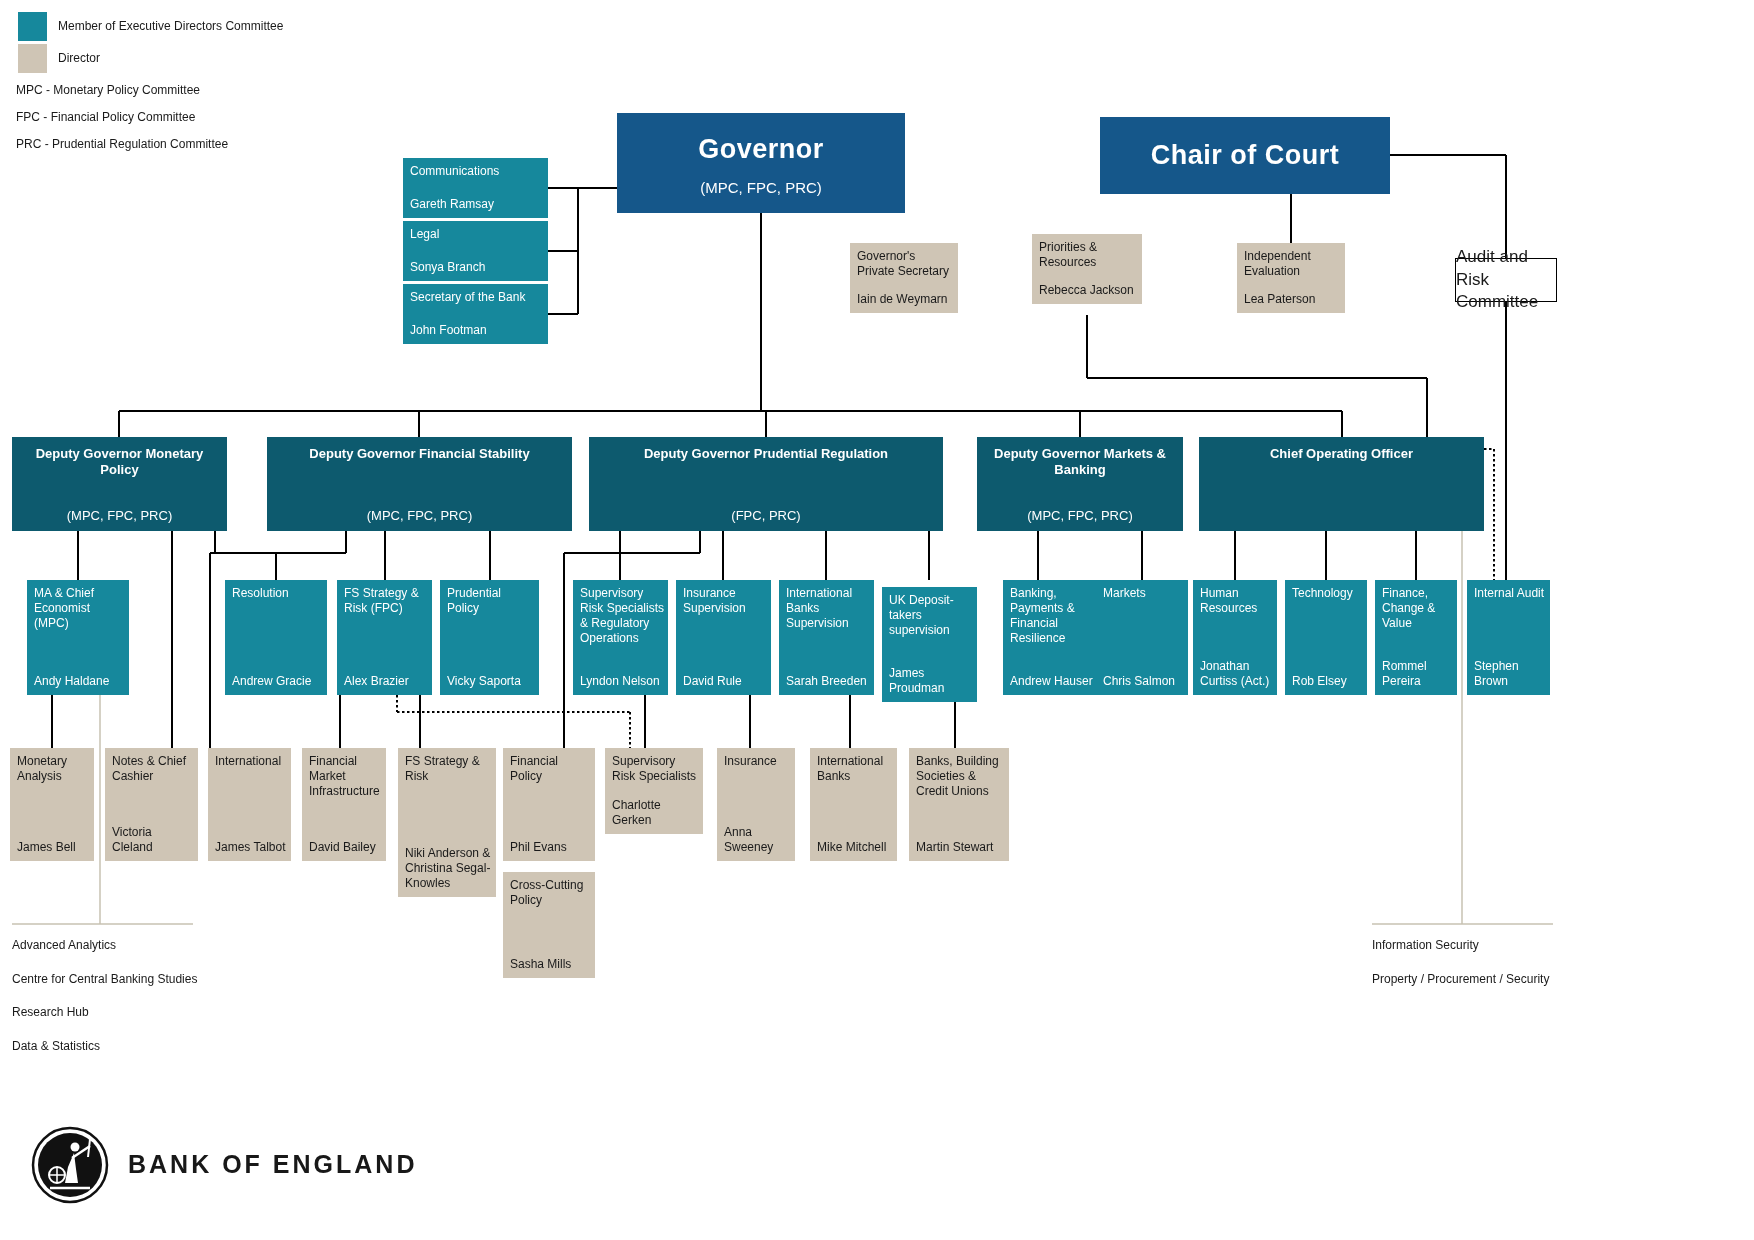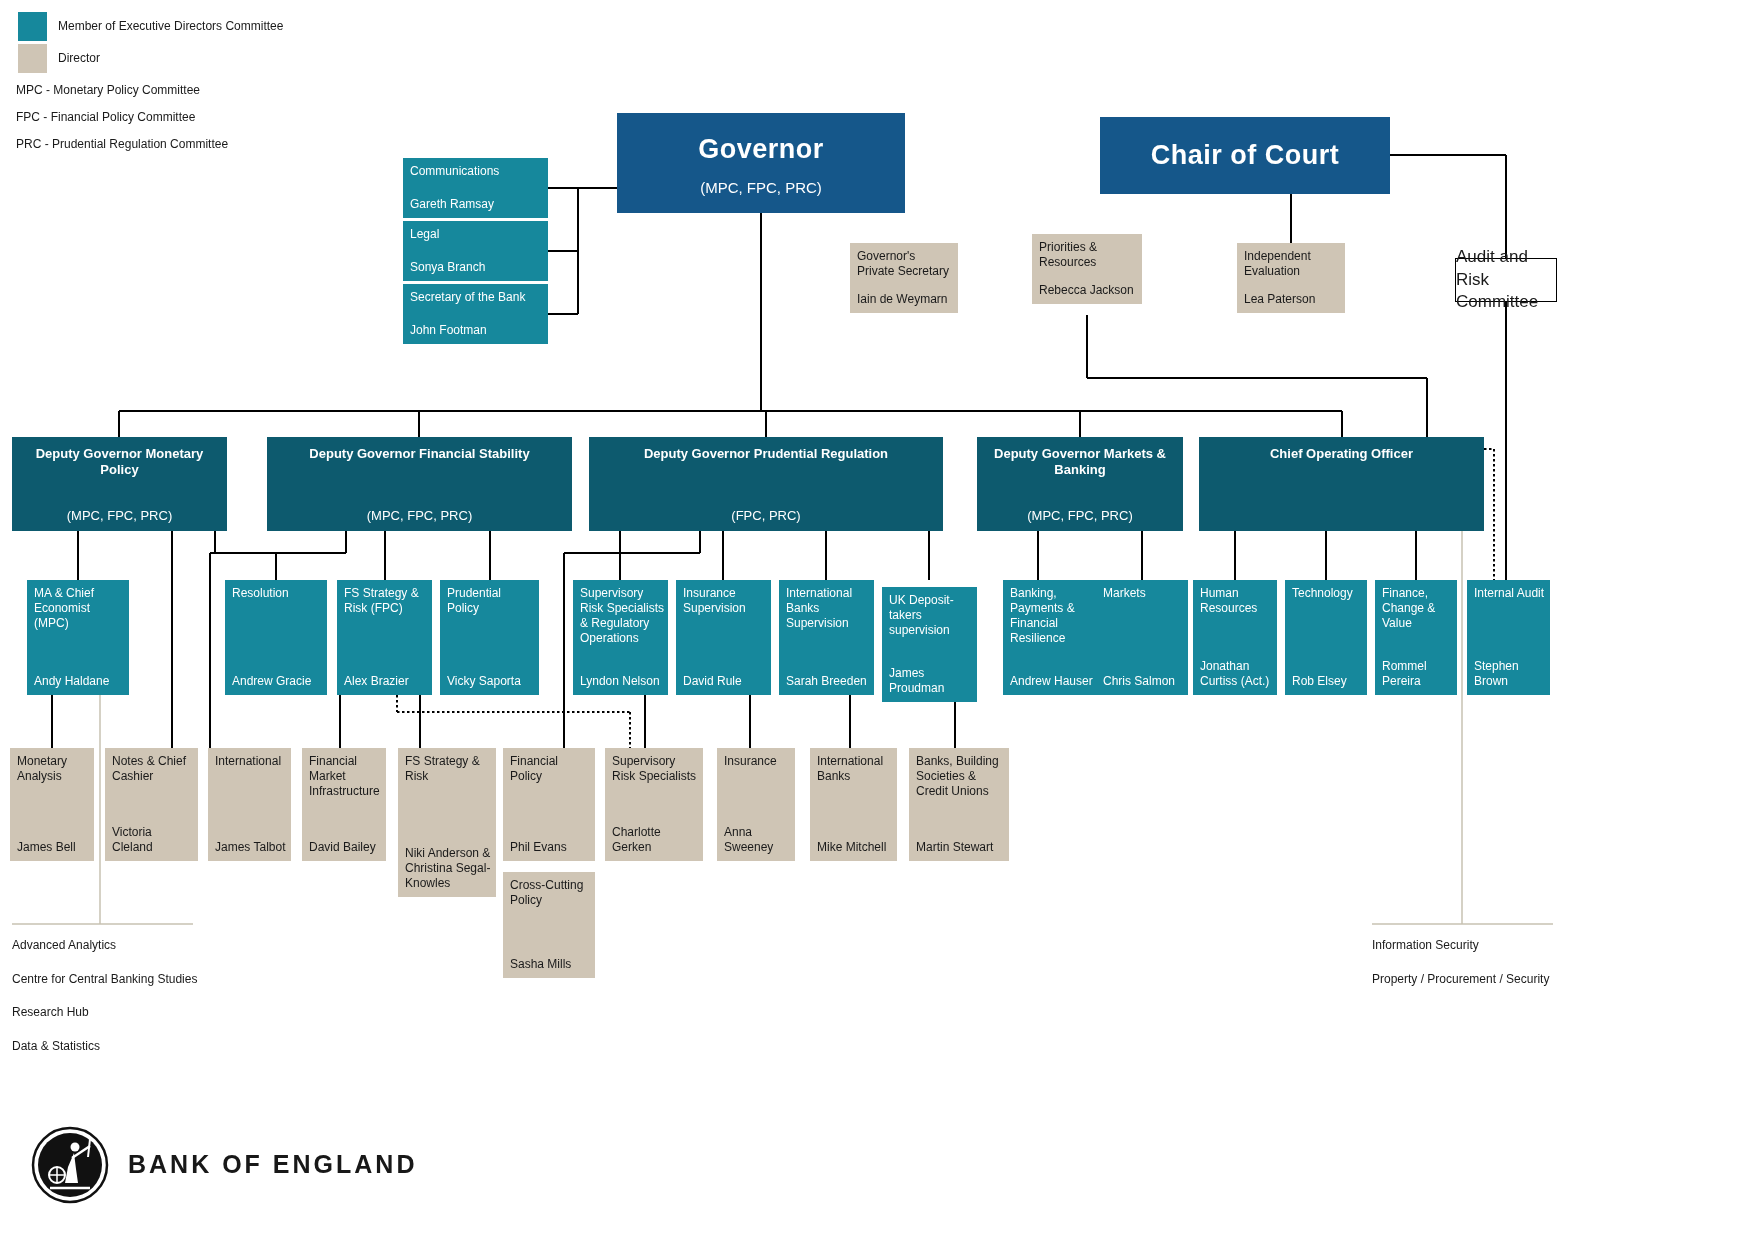--- a/index.html
+++ b/index.html
@@ -189,21 +189,21 @@
     <div class="n">David Bailey</div>
 </div>
 <div class="box beige" style="left:398px;top:748px;width:98px;height:149px;">
   <div class="t">FS Strategy &amp; Risk</div>
     <div class="n">Niki Anderson &amp; Christina Segal-Knowles</div>
 </div>
 <div class="box beige" style="left:503px;top:748px;width:92px;height:113px;">
   <div class="t">Financial Policy</div>
     <div class="n">Phil Evans</div>
 </div>
-<div class="box beige" style="left:605px;top:748px;width:98px;height:113px;">
+<div class="box beige" style="left:605px;top:748px;width:98px;height:86px;">
   <div class="t">Supervisory Risk Specialists</div>
     <div class="n">Charlotte Gerken</div>
 </div>
 <div class="box beige" style="left:717px;top:748px;width:78px;height:113px;">
   <div class="t">Insurance</div>
     <div class="n">Anna Sweeney</div>
 </div>
 <div class="box beige" style="left:810px;top:748px;width:87px;height:113px;">
   <div class="t">International Banks</div>
     <div class="n">Mike Mitchell</div>

